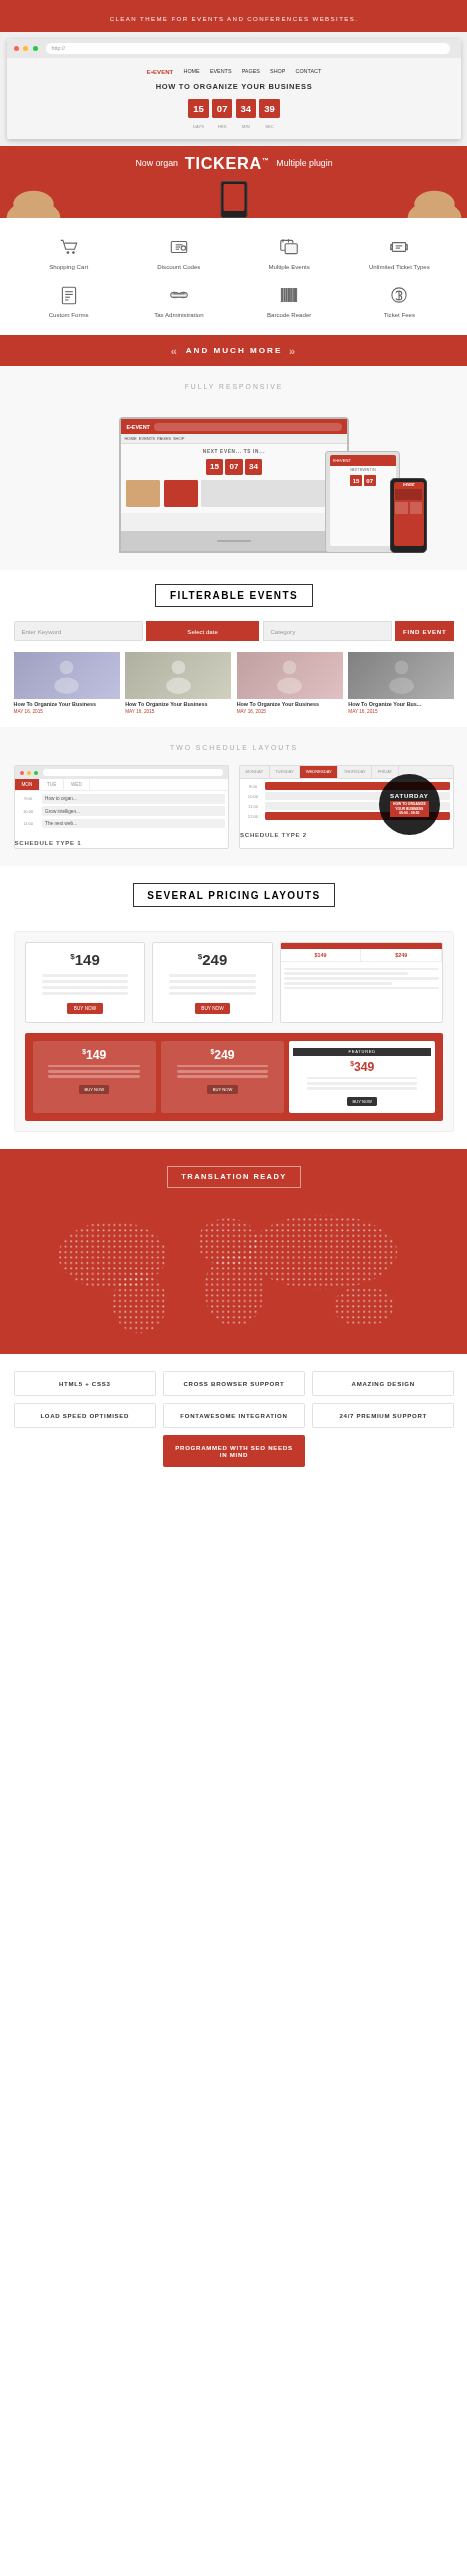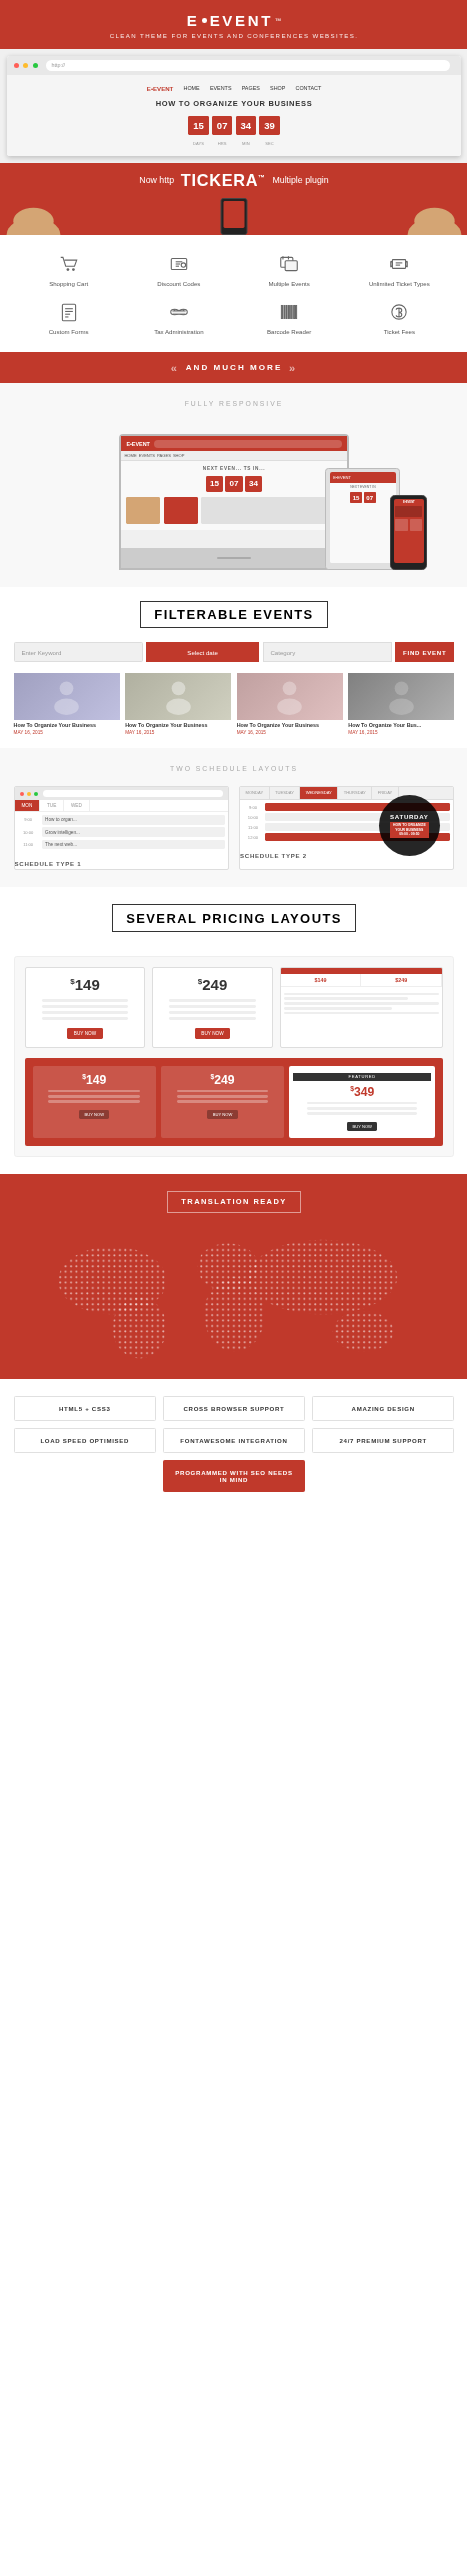--- a/index.html
+++ b/index.html
@@ -196,21 +196,21 @@
     
     .filterable-section {
       background: white;
       padding: 13.6px;
       text-align: center;
     }
     .section-title-bordered {
       display: inline-block;
       border: 1px solid #333;
       padding: 5.4px 13.6px;
-      font-size: 13px;
+      font-size: 10px;
       font-weight: bold;
       letter-spacing: 1.4px;
       text-transform: uppercase;
       margin-bottom: 13.6px;
     }
     .filter-bar {
       display: flex;
       gap: 3.4px;
       margin-bottom: 10.2px;
     }
@@ -588,24 +588,20 @@
       font-size: 4.1px;
       padding: 1.4px 3.4px;
       margin-top: 2px;
       line-height: 1.3;
     }
   </style>
 </head>
 <body>
 
 <div class="header-section">
-  <div class="logo-text">
-    E<span class="logo-dot"></span>EVENT
-    <sup style="font-size:6.8px; font-weight:normal; letter-spacing:0;">™</sup>
-  </div>
   <div class="tagline">CLEAN THEME FOR EVENTS AND CONFERENCES WEBSITES.</div>
 </div>
 
 <div class="browser-section">
   <div class="browser-mockup">
     <div class="browser-bar">
       <span class="browser-dot red"></span>
       <span class="browser-dot yellow"></span>
       <span class="browser-dot green"></span>
       <div class="browser-url">
@@ -633,21 +629,21 @@
         <span class="cd-label">DAYS</span>
         <span class="cd-label">HRS</span>
         <span class="cd-label">MIN</span>
         <span class="cd-label">SEC</span>
       </div>
     </div>
   </div>
 </div>
 
 <div class="tickera-section">
-  <span class="tickera-now">Now http</span>
+  <span class="tickera-now">Now organ</span>
   <span class="tickera-logo">
     TICKERA<sup class="tickera-tm">™</sup>
   </span>
   <span class="tickera-plugin">Multiple plugin</span>
 </div>
 
 <div class="hands-section">
   <div style="position:relative;width:100%;height:100%;">
 
     <div style="position:absolute;left:3.4px;bottom:-3.4px;width:61px;height:37px;">

